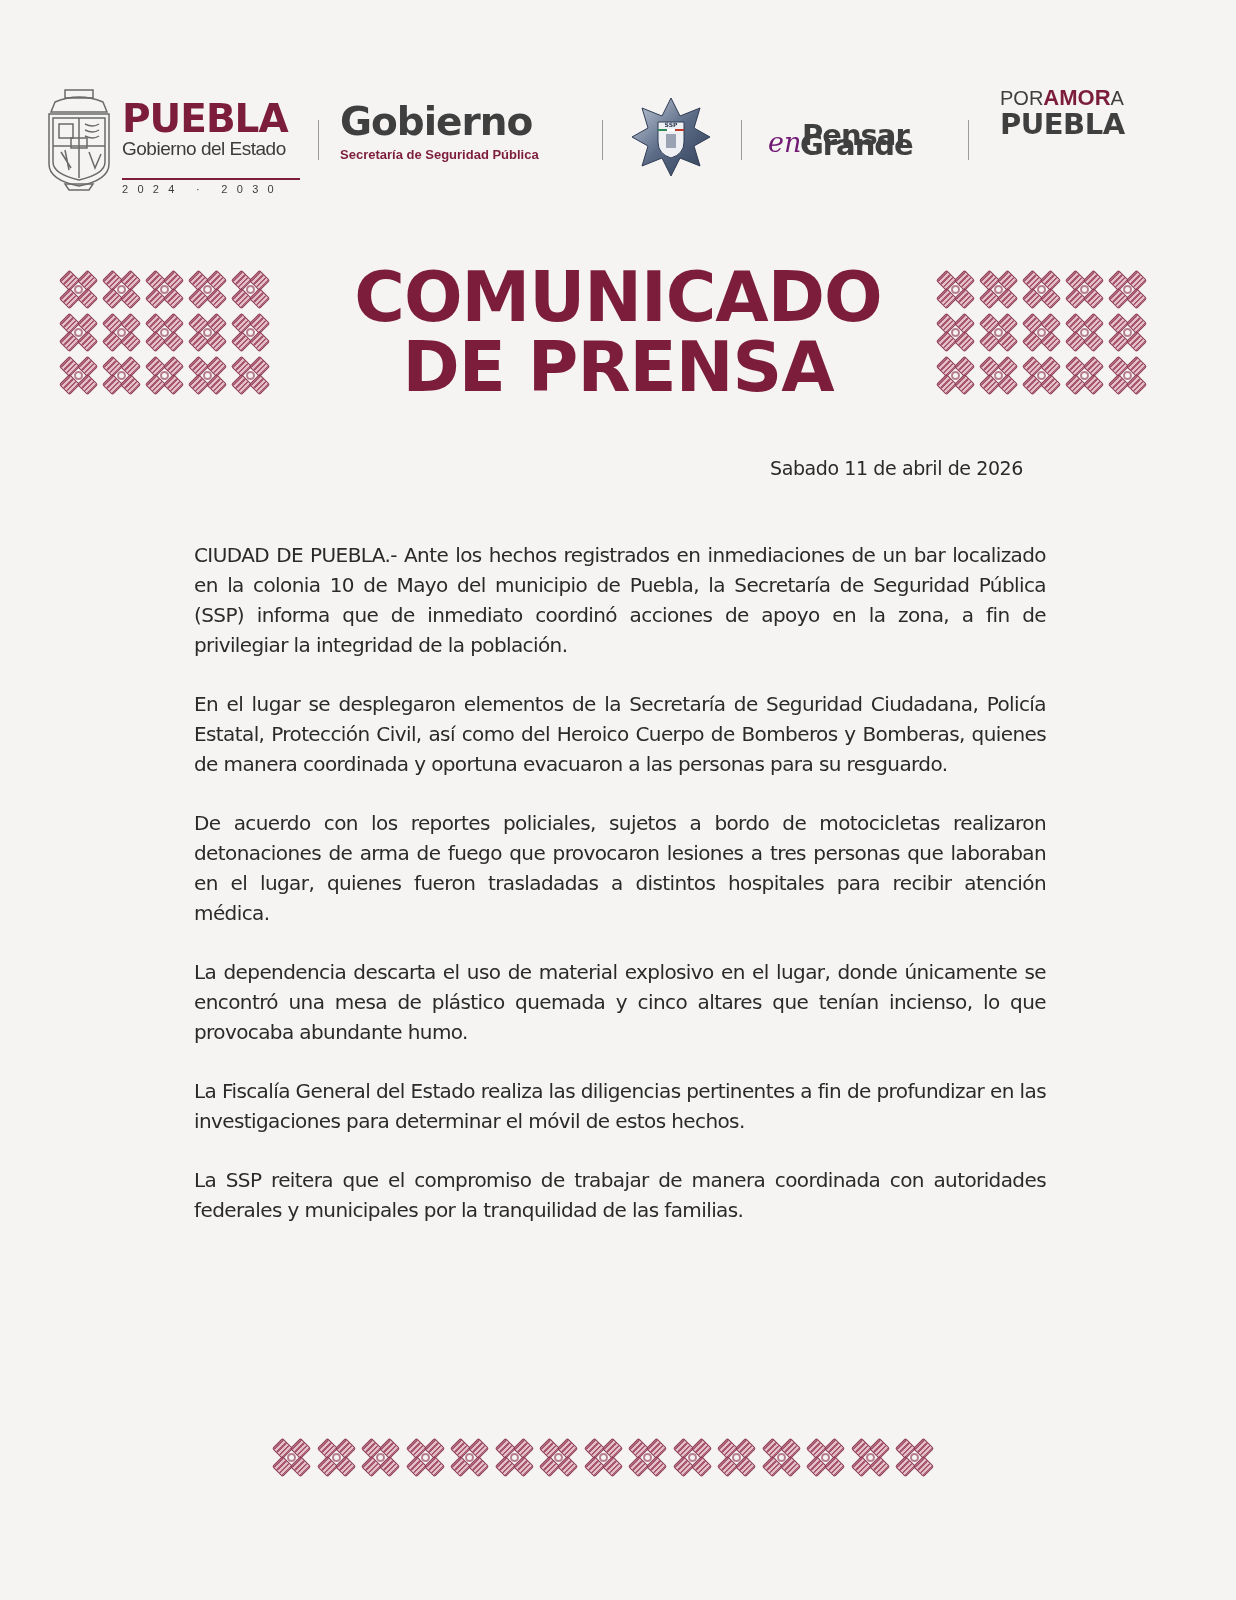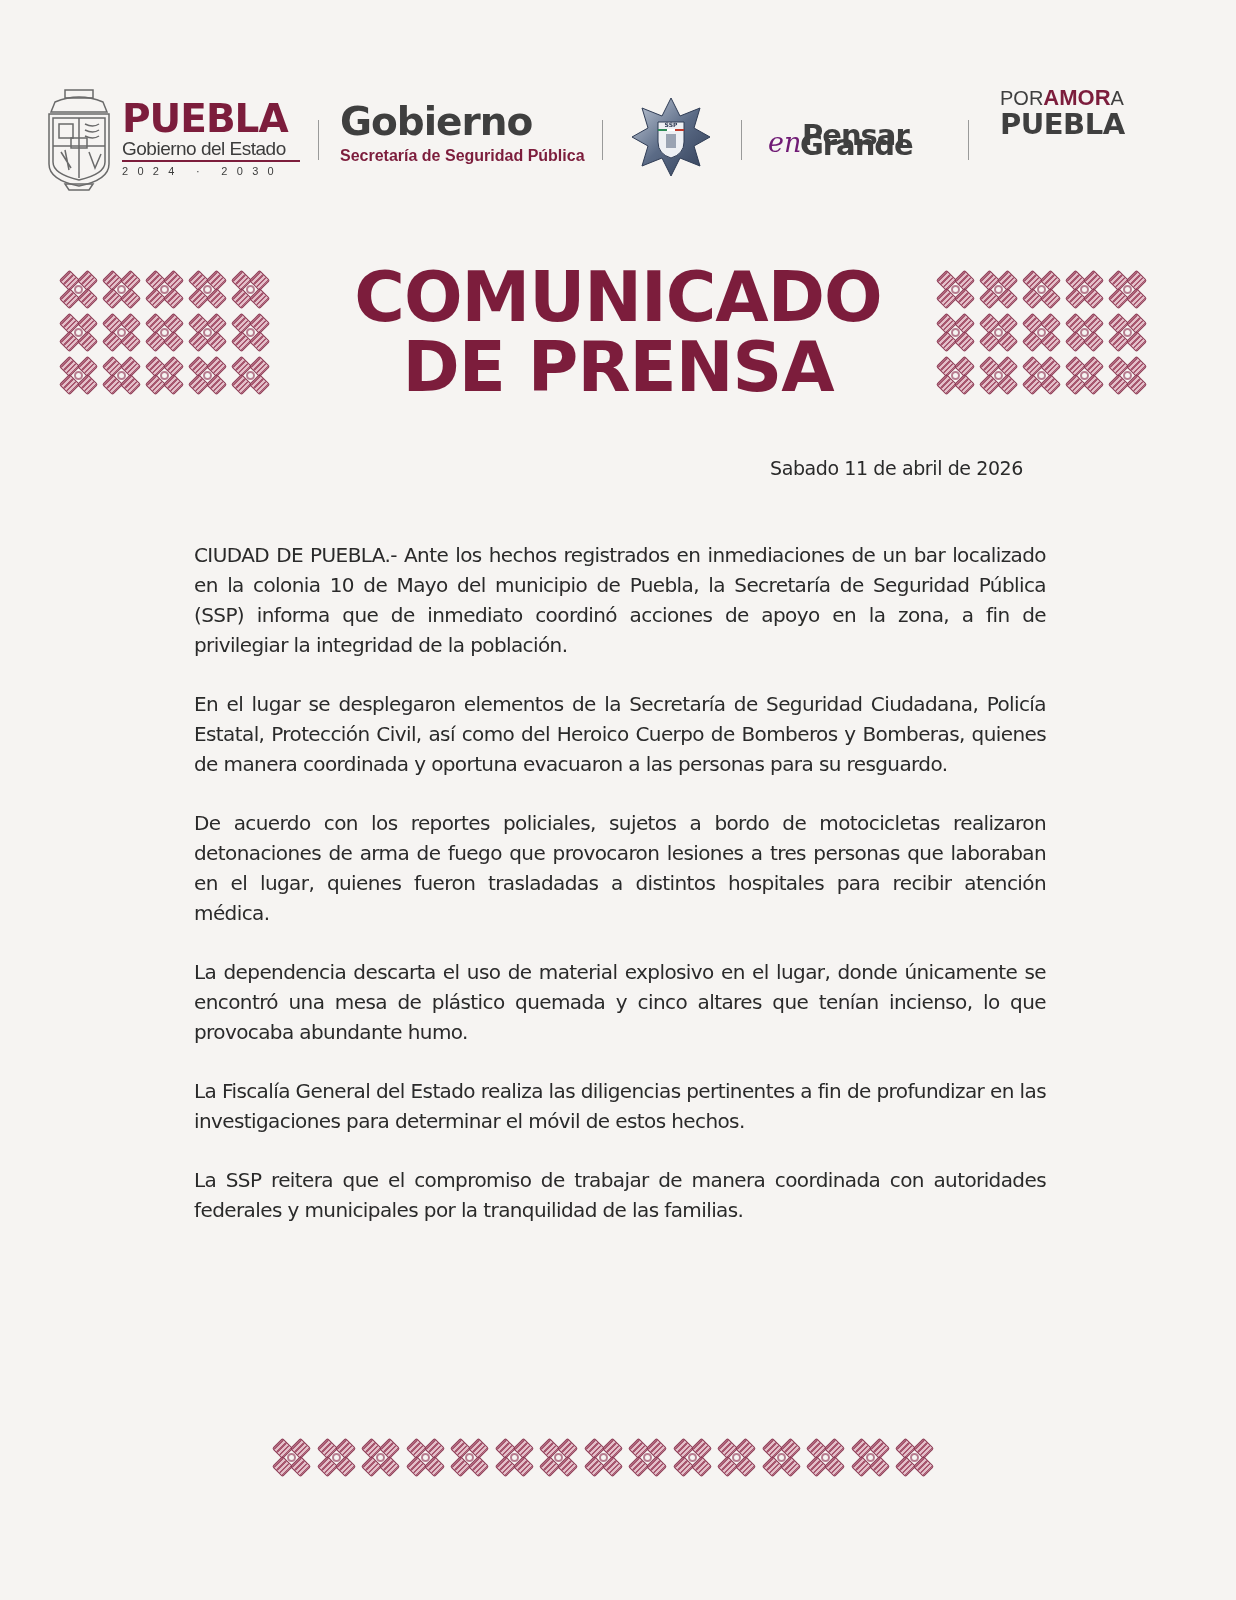--- a/index.html
+++ b/index.html
@@ -7,28 +7,28 @@
     width: 1236px; height: 1600px; background: #f6f4f2;
     position: relative; overflow: hidden;
     font-family: "DejaVu Sans", sans-serif; color: #2a2a2a;
   }
   .abs { position: absolute; }
 
   
   .crest { left: 45px; top: 86px; width: 68px; height: 108px; }
   .puebla-logo { left: 122px; top: 100px; }
   .puebla-word { font-family: "DejaVu Sans", sans-serif; font-weight: bold; font-size: 39px; color: #7c1d3c; letter-spacing: -1px; line-height: 38px; }
-  .gob-word { font-family: "Liberation Sans", sans-serif; font-size: 19px; color: #3c3c3c; letter-spacing: -0.5px; line-height: 22px; border-bottom: 2px solid #7c1d3c; padding-bottom: 0; width: 178px; }
+  .gob-word { font-family: "Liberation Sans", sans-serif; font-size: 19px; color: #3c3c3c; letter-spacing: -0.5px; line-height: 22px; border-bottom: 2px solid #7c1d3c; padding-bottom: 18px; width: 178px; }
   .years { font-family: "Liberation Sans", sans-serif; font-size: 11px; color: #3c3c3c; letter-spacing: 9.3px; margin-top: 3px; }
 
   .sep { width: 1px; background: #9a9a9a; height: 40px; }
 
   .seg-logo { left: 340px; top: 100px; }
   .seg-word { font-family: "DejaVu Sans", sans-serif; font-weight: bold; font-size: 39px; color: #3f3f3f; letter-spacing: -1px; line-height: 44px; }
-  .seg-sub { font-family: "Liberation Sans", sans-serif; font-weight: bold; font-size: 16px; color: #7c1d3c; margin-top: 3px; }
+  .seg-sub { font-family: "Liberation Sans", sans-serif; font-weight: bold; font-size: 13px; color: #7c1d3c; margin-top: 3px; }
 
   .star { left: 630px; top: 96px; width: 82px; height: 82px; }
 
   .pensar { left: 768px; top: 100px; width: 178px; height: 62px; }
   .pensar-top { position: absolute; left: 34px; top: 0; font-family: "DejaVu Sans", sans-serif; font-weight: bold; font-size: 29px; color: #3f3f3f; letter-spacing: -1px; line-height: 30px; margin-top: 20px; }
   .pensar-en { position: absolute; left: 0; top: 28px; font-family: "DejaVu Serif", serif; font-style: italic; font-size: 27px; color: #701a75; line-height: 30px; }
   .pensar-grande { position: absolute; left: 32px; top: 30px; font-family: "DejaVu Sans", sans-serif; font-weight: bold; font-size: 29px; color: #3f3f3f; letter-spacing: -1px; line-height: 30px; }
 
   .amor { left: 1000px; top: 87px; width: 152px; }
   .amor-line1 { font-family: "Liberation Sans", sans-serif; font-size: 20px; line-height: 22px; color: #3f3f3f; white-space: nowrap; }

